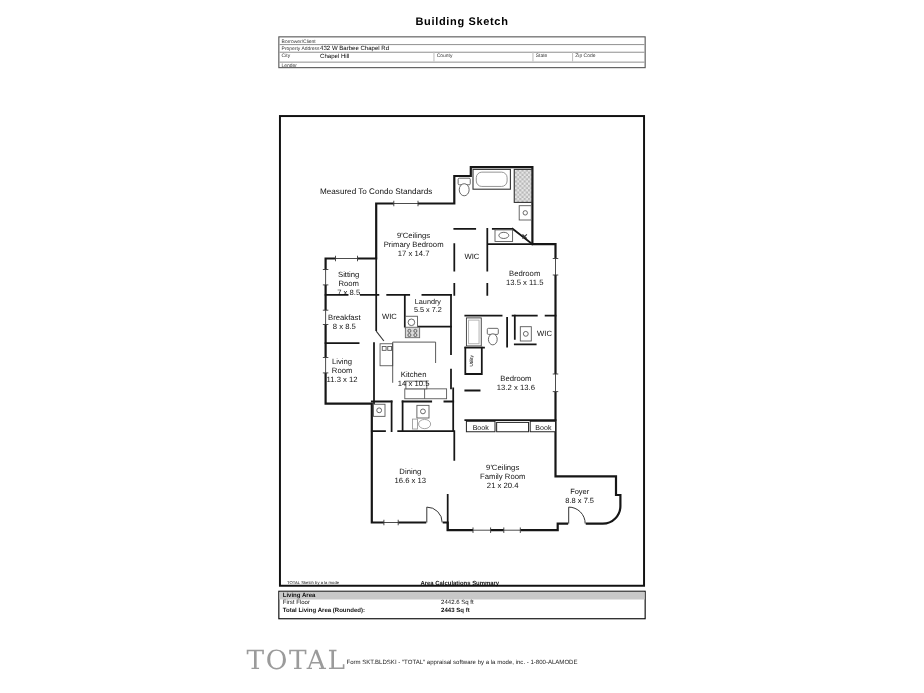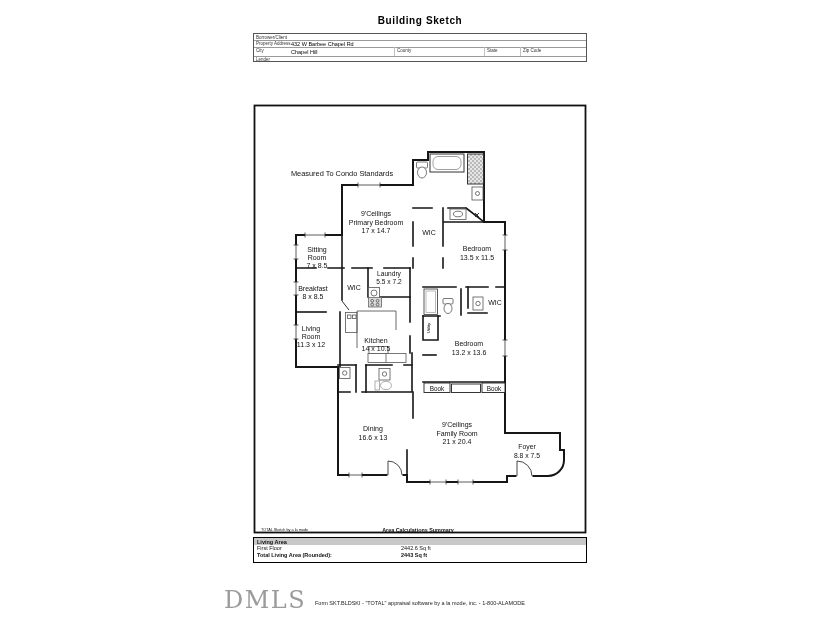--- a/index.html
+++ b/index.html
@@ -286,14 +286,14 @@
 <div class="abs" id="sum-table">
   <div id="sum-bar">
     <span>Living Area</span>
   </div>
   <div class="srow" style="left:3px;top:7px">First Floor</div>
   <div class="srow" style="left:147px;top:7px">2442.6 Sq ft</div>
   <div class="srow sbold" style="left:3px;top:13.5px">Total Living Area (Rounded):</div>
   <div class="srow sbold" style="left:147px;top:13.5px">2443 Sq ft</div>
 </div>
 
-<div class="abs" id="dmls-logo">DMLS</div>
+<div class="abs" id="dmls-logo">TOTAL</div>
 <div class="abs" id="form-line">Form SKT.BLDSKI - "TOTAL" appraisal software by a la mode, inc. - 1-800-ALAMODE</div>
 
 </body></html>

